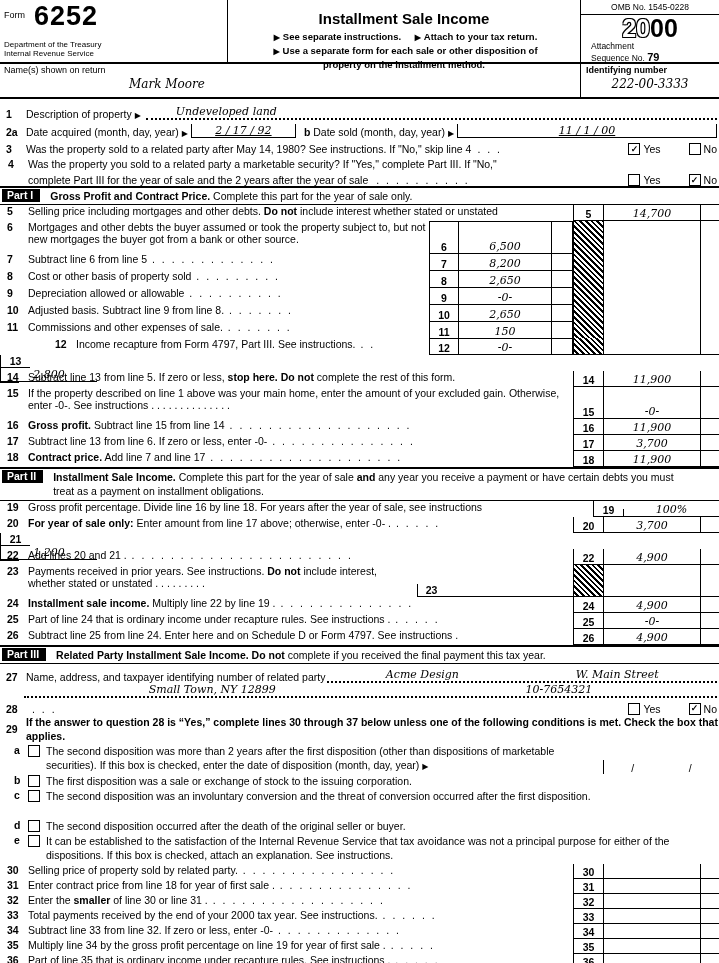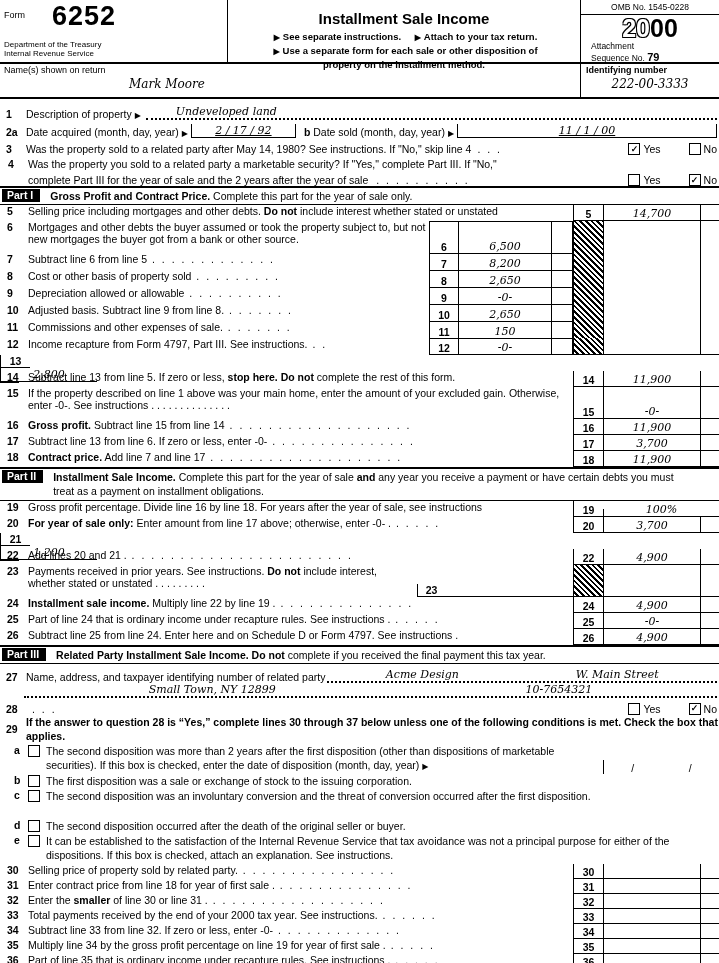--- a/index.html
+++ b/index.html
@@ -4,21 +4,21 @@
 <style>
   html,body{margin:0;padding:0;background:#fff;}
   body{width:719px;height:963px;font-family:"Liberation Sans",sans-serif;font-size:10.5px;color:#000;overflow:hidden;}
   .b{font-weight:bold;}
   .fill{font-family:"DejaVu Serif",serif;font-style:italic;font-size:11px;white-space:nowrap;}
   .hatch{background:repeating-linear-gradient(45deg,#fff 0 2px,#000 2px 4px);}
   .arrow{font-size:8px;margin:0 3px;}
   .dots{letter-spacing:2px;white-space:nowrap;overflow:hidden;}
   
   .hdr{display:flex;height:62px;border-bottom:2.5px solid #000;}
-  .hdr-left{width:228px;border-right:1.5px solid #000;position:relative;padding:1px 22px;box-sizing:border-box;}
+  .hdr-left{width:228px;border-right:1.5px solid #000;position:relative;padding:1px 4px;box-sizing:border-box;}
   .form-word{font-size:9px;position:absolute;top:10px;left:4px;}
   .form-num{font-size:27px;font-weight:bold;margin-left:30px;letter-spacing:1px;}
   .agency{position:absolute;bottom:3px;left:4px;font-size:8px;line-height:1.2;}
   .hdr-mid{flex:1;text-align:center;padding-top:9px;}
   .hdr-title{font-size:15px;font-weight:bold;margin:1px 0 3px 0;}
   .hdr-bullets{font-size:9.5px;font-weight:bold;line-height:1.45;}
   .hdr-right{width:139px;border-left:1.5px solid #000;box-sizing:border-box;}
   .omb{font-size:8.5px;text-align:center;border-bottom:1px solid #000;padding:2px 0;}
   .yr{text-align:center;font-size:25px;font-weight:bold;line-height:1;margin-top:1px;}
   .yr-o{color:#fff;text-shadow:-1px -1px 0 #000,1px -1px 0 #000,-1px 1px 0 #000,1px 1px 0 #000;}
@@ -264,21 +264,21 @@
       <div class="ic-amt">
         <span class="fill">150</span>
       </div>
       <div class="ic-cents"></div>
       <div class="c-ln hatch"></div>
       <div class="c-amt">
         <span class="fill"></span>
       </div>
       <div class="c-cents"></div>
     </div>
-    <div class="frow" style="height: 17px;">
+    <div class="frow" style="height: 17px; padding-left: 48px;">
       <div class="ftext">
         <div class="fno">12</div>
         <div class="flabel">Income recapture from Form 4797, Part III. See instructions.<span class="dots"> . .</span></div>
       </div>
       <div class="ic-ln bb">12</div>
       <div class="ic-amt bb">
         <span class="fill">-0-</span>
       </div>
       <div class="ic-cents bb"></div>
       <div class="c-ln hatch bb"></div>
@@ -359,21 +359,21 @@
   <span class="ptag">Part II</span>
   <span class="ptext" style="max-width:640px"><span class="b">Installment Sale Income.</span> <span id="p2-desc">Complete this part for the year of sale <span class="b">and</span> any year you receive a payment or have certain debts you must treat as a payment on installment obligations.</span></span>
 </div>
 <div id="p2-rows">
     <div class="frow" style="height: 16px;">
       <div class="ftext">
         <div class="fno">19</div>
         <div class="flabel">Gross profit percentage. Divide line 16 by line 18. For years after the year of sale, see instructions</div>
       </div>
       <div class="c-ln bb">19</div>
-      <div class="c-amt bb" style="width: 116px; margin-top: 8px;">
+      <div class="c-amt bb" style="width: 96px; margin-top: 8px;">
         <span class="fill">100%</span>
       </div>
     </div>
     <div class="frow" style="height: 16px;">
       <div class="ftext">
         <div class="fno">20</div>
         <div class="flabel"><span class="b">For year of sale only:</span>  Enter amount from line 17 above; otherwise, enter -0- .<span class="dots"> . . . . .</span></div>
       </div>
       <div class="c-ln bb">20</div>
       <div class="c-amt bb">

